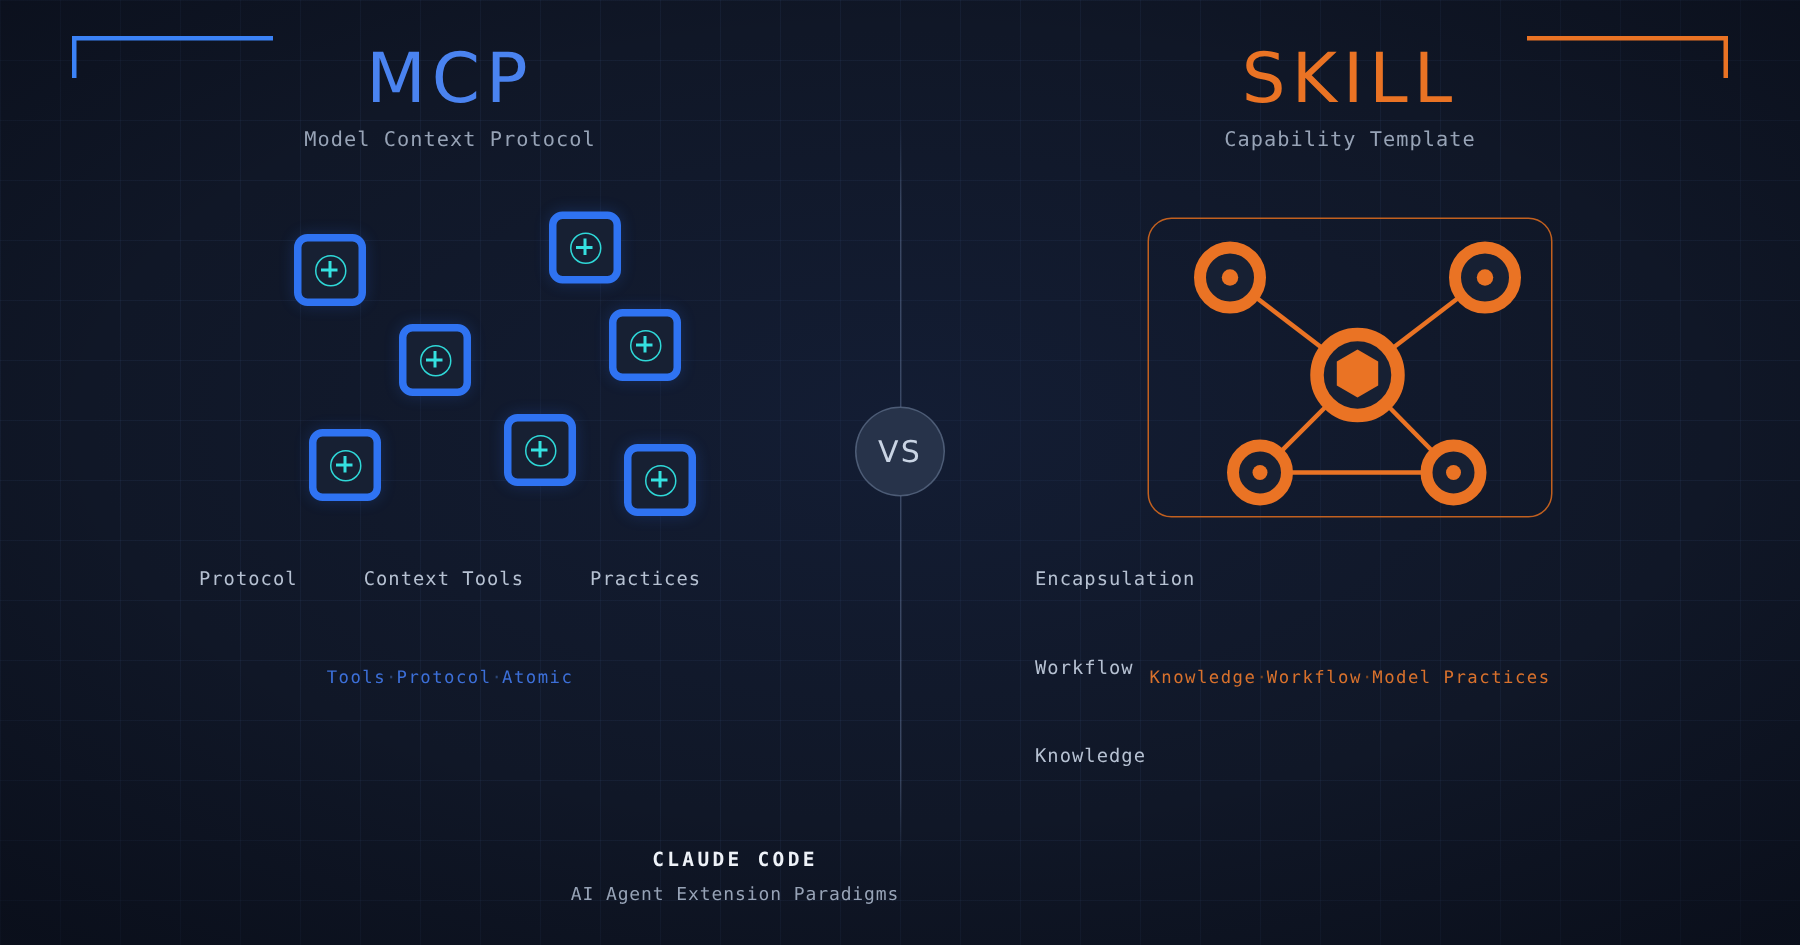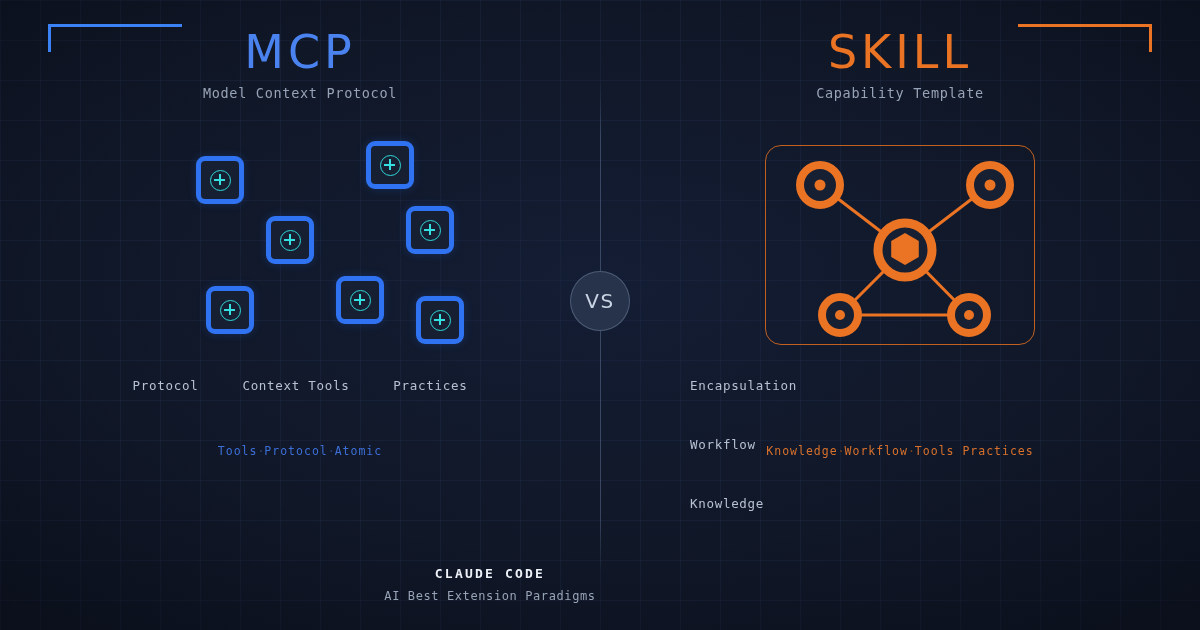--- a/index.html
+++ b/index.html
@@ -231,21 +231,21 @@
       <span class="dot">·</span>
       <span class="tag">Protocol</span>
       <span class="dot">·</span>
       <span class="tag">Atomic</span>
     </div>
   <div class="tag-row" id="skill-tags">
       <span class="tag">Knowledge</span>
       <span class="dot">·</span>
       <span class="tag">Workflow</span>
       <span class="dot">·</span>
-      <span class="tag">Tools Practices</span>
+      <span class="tag">Model Practices</span>
     </div>
 
   <div id="footer">
     <div id="footer-title">CLAUDE CODE</div>
-    <div id="footer-sub">AI Best Extension Paradigms</div>
+    <div id="footer-sub">AI Agent Extension Paradigms</div>
   </div>
 
 </div>
 
 </body></html>

